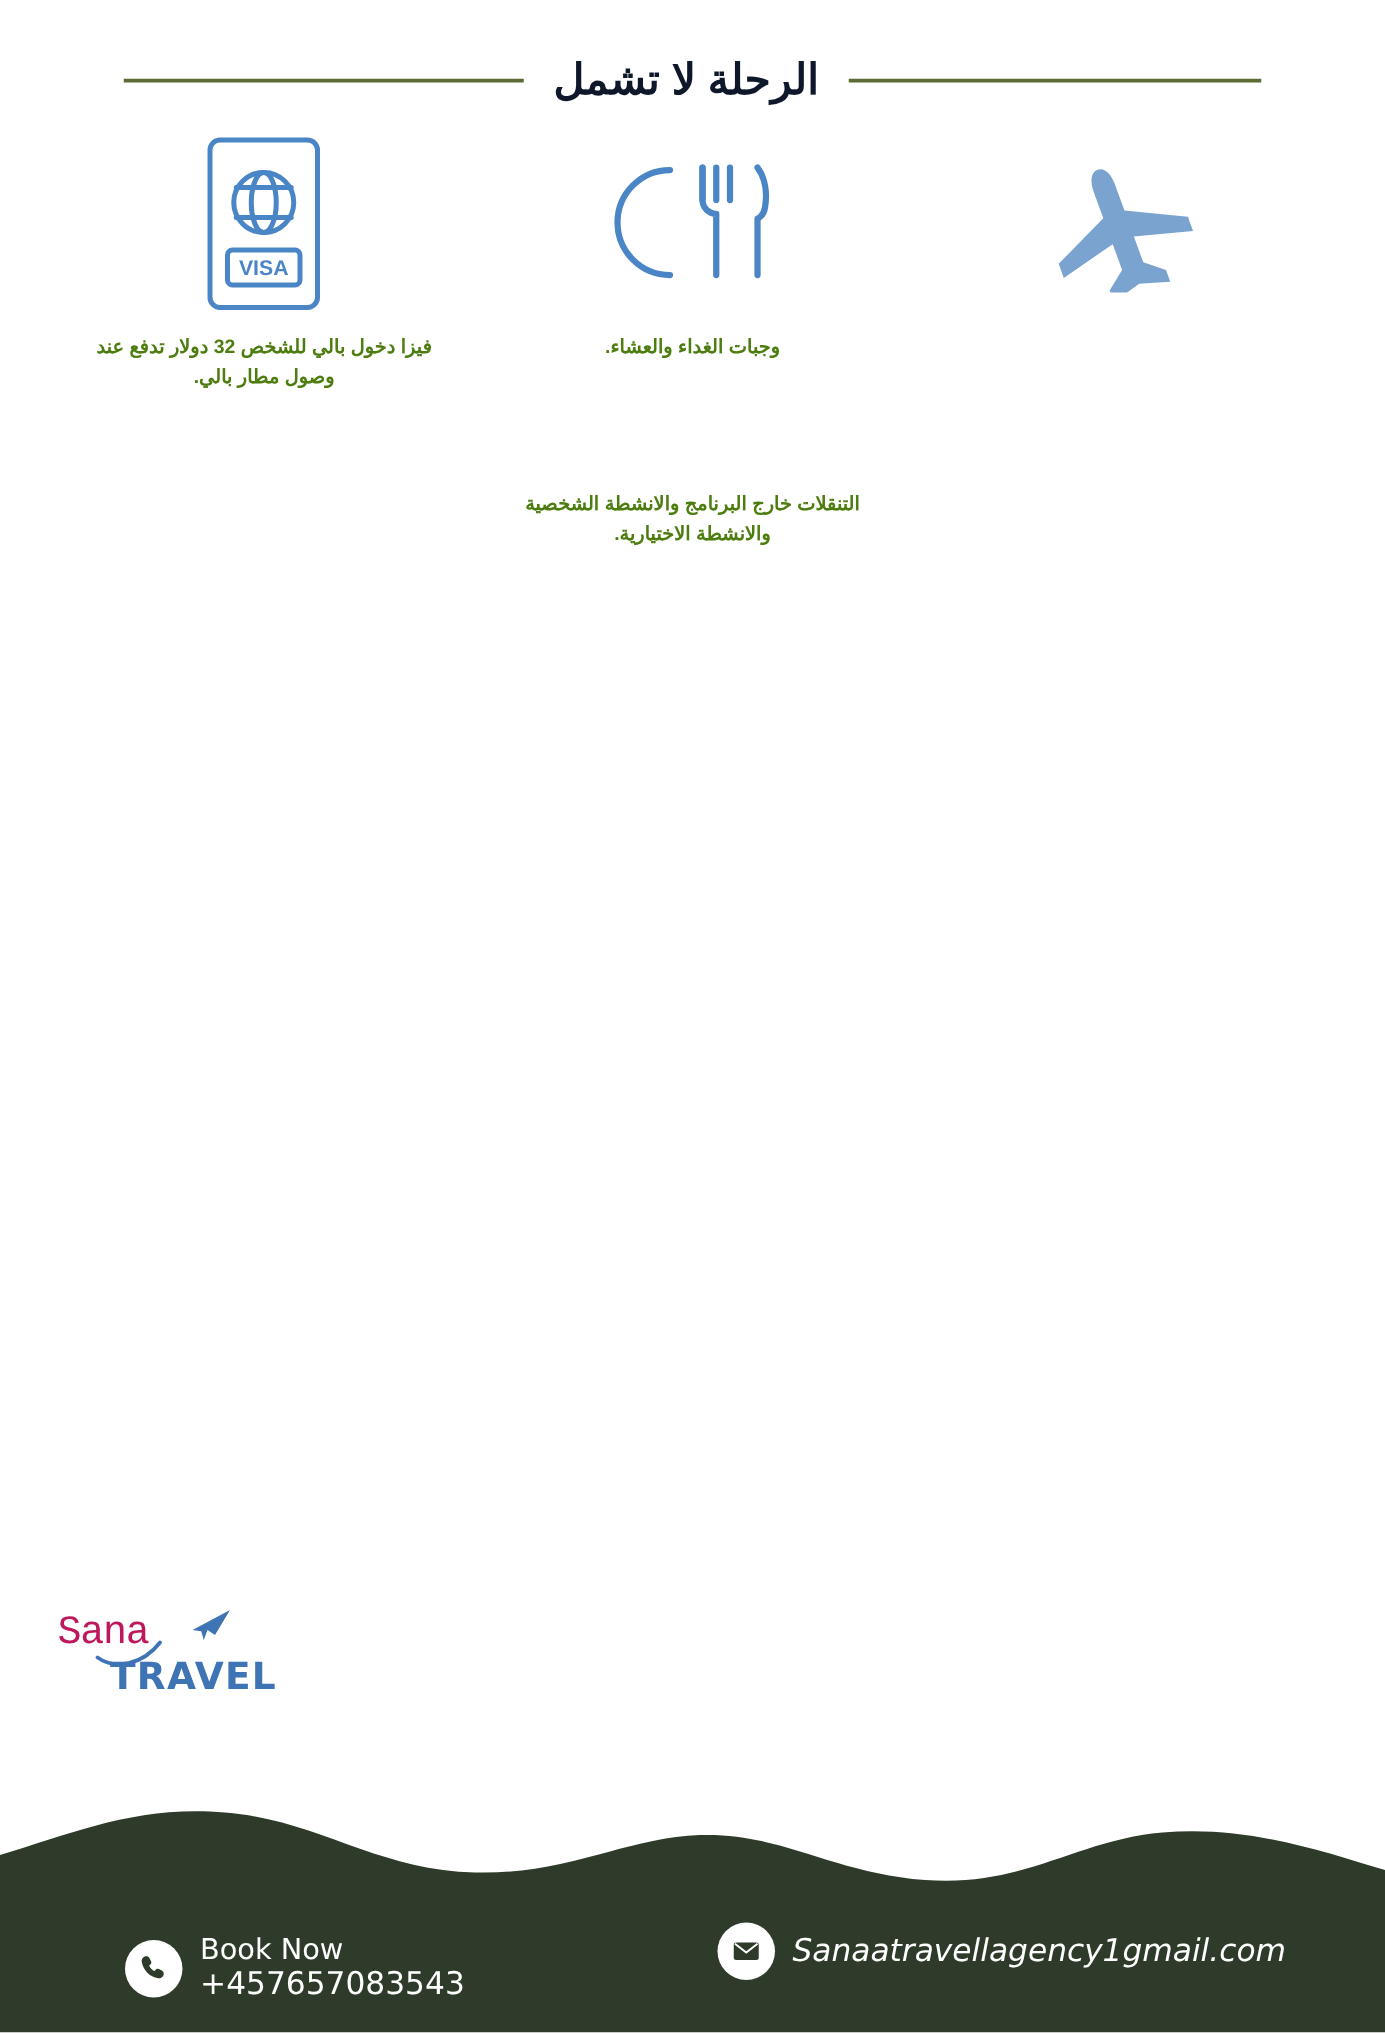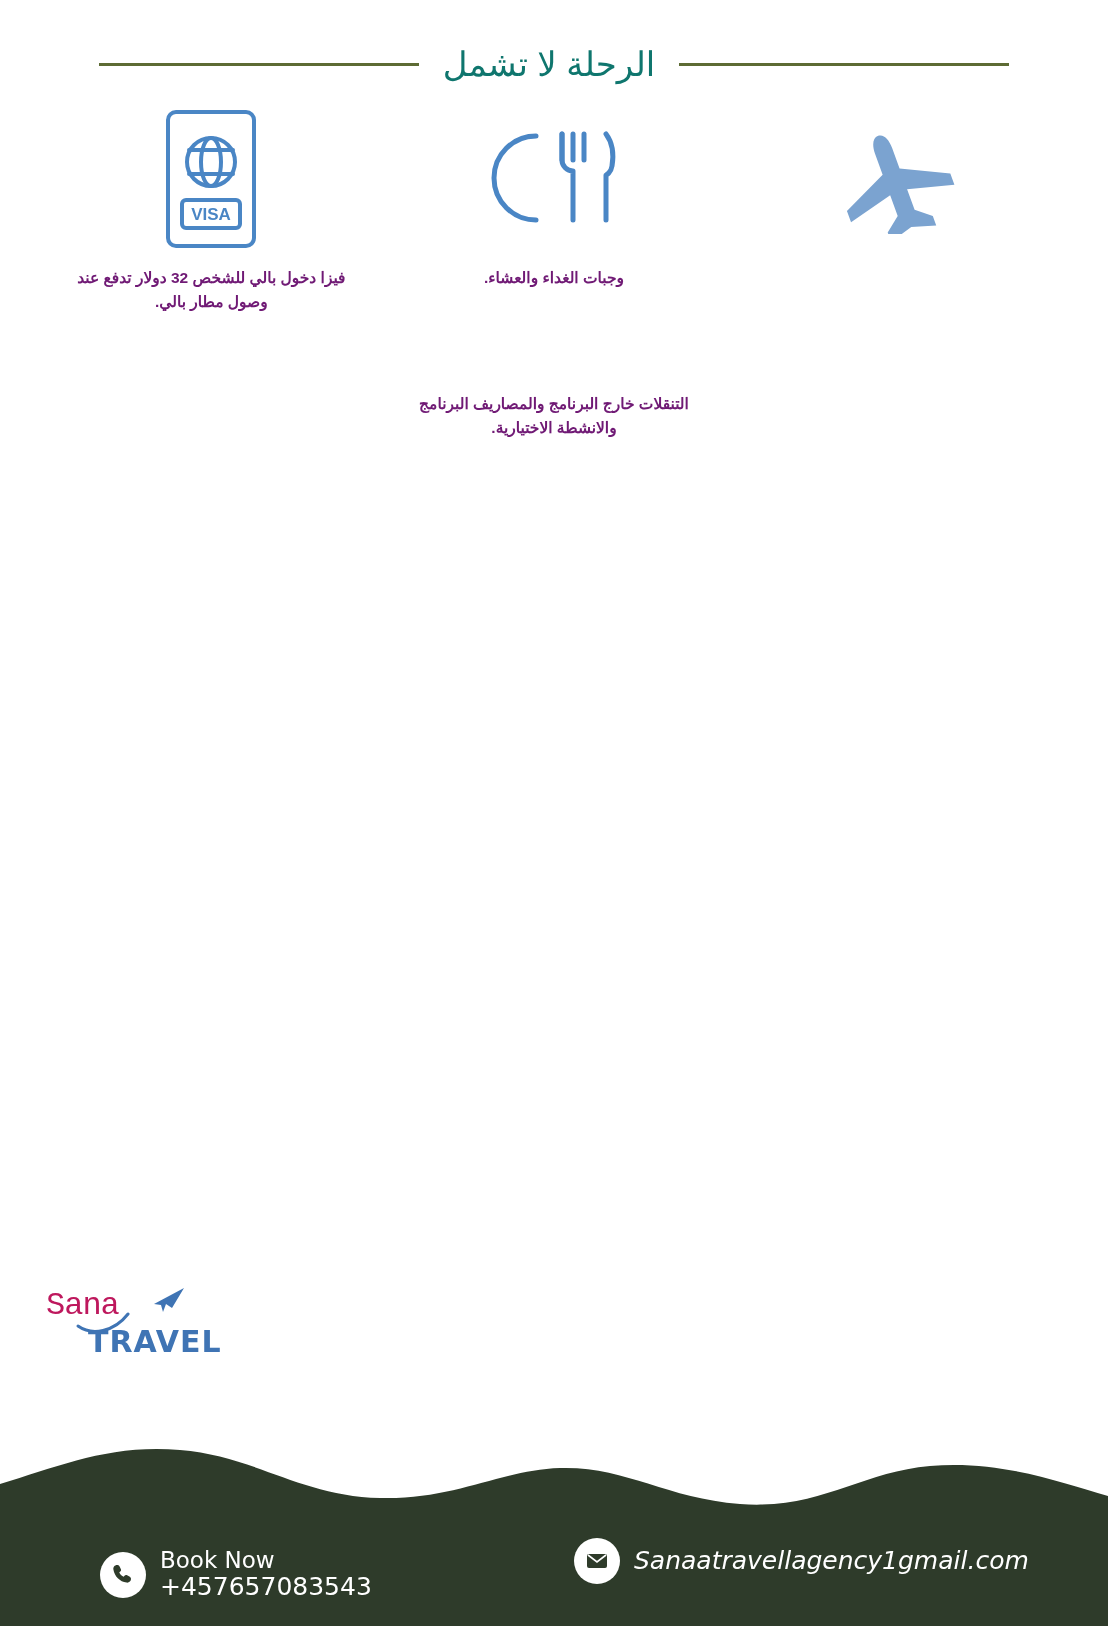--- a/index.html
+++ b/index.html
@@ -29,22 +29,22 @@
     height: 3px;
     background: #5d6b34;
     flex: 1 1 auto;
   }
   .header-rule.left { margin-right: 24px; margin-left: 0; }
   .header-rule.right { margin-left: 24px; margin-right: 0; }
   .header-rule.left { max-width: 320px; }
   .header-rule.right { max-width: 330px; }
   .header-title {
     font-size: 34px;
-    font-weight: normal;
-    color: #0f766e;
+    font-weight: bold;
+    color: #0f172a;
     white-space: nowrap;
     letter-spacing: 0px;
     line-height: 1;
   }
 
   
   .grid {
     position: absolute;
     top: 96px;
     left: 40px;
@@ -62,21 +62,21 @@
   .item-icon {
     height: 150px;
     display: flex;
     align-items: center;
     justify-content: flex-end;
   }
   .item-caption {
     margin-top: 12px;
     font-size: 15.5px;
     font-weight: bold;
-    color: #701a75;
+    color: #4d7c0f;
     text-align: center;
     line-height: 1.55;
     direction: rtl;
     max-width: 270px;
   }
   .row2 {
     position: absolute;
     top: 372px;
     left: 40px;
     width: 1028px;
@@ -221,21 +221,21 @@
           <text x="55" y="116" text-anchor="middle" font-family="Liberation Sans, sans-serif" font-size="17" font-weight="bold" fill="#4a86c5" stroke="none">VISA</text>
         </g>
       </svg>
     </div>
     <div class="item-caption">فيزا دخول بالي للشخص 32 دولار تدفع عند وصول مطار بالي.</div>
   </div>
 </div>
 
 <div class="row2">
   <div class="item">
-    <div class="item-caption" style="max-width:300px">التنقلات خارج البرنامج والمصاريف البرنامج والانشطة الاختيارية.</div>
+    <div class="item-caption" style="max-width:300px">التنقلات خارج البرنامج والانشطة الشخصية والانشطة الاختيارية.</div>
   </div>
 </div>
 
 <div class="logo">
   <div class="logo-sana">Sana</div>
   <div class="logo-swoosh">
     <svg width="70" height="26" viewBox="0 0 70 26" aria-hidden="true">
       <path d="M2 18c14 10 36 6 50-12" fill="none" stroke="#3f74b4" stroke-width="3" stroke-linecap="round"></path>
     </svg>
   </div>

